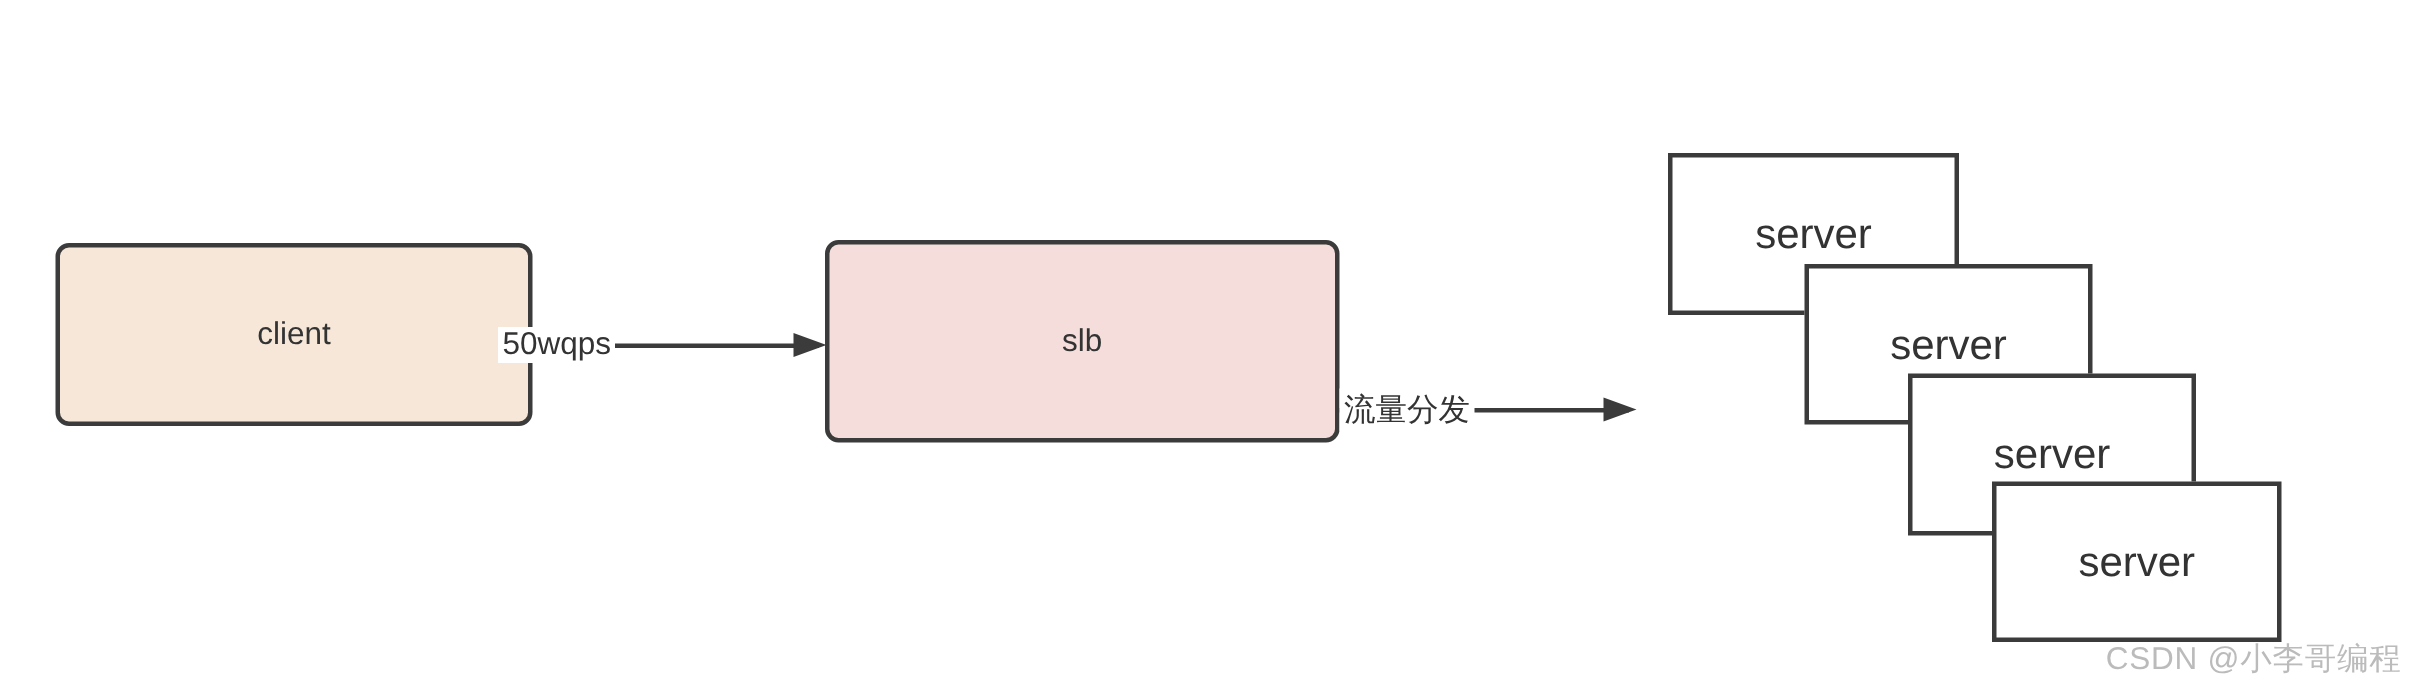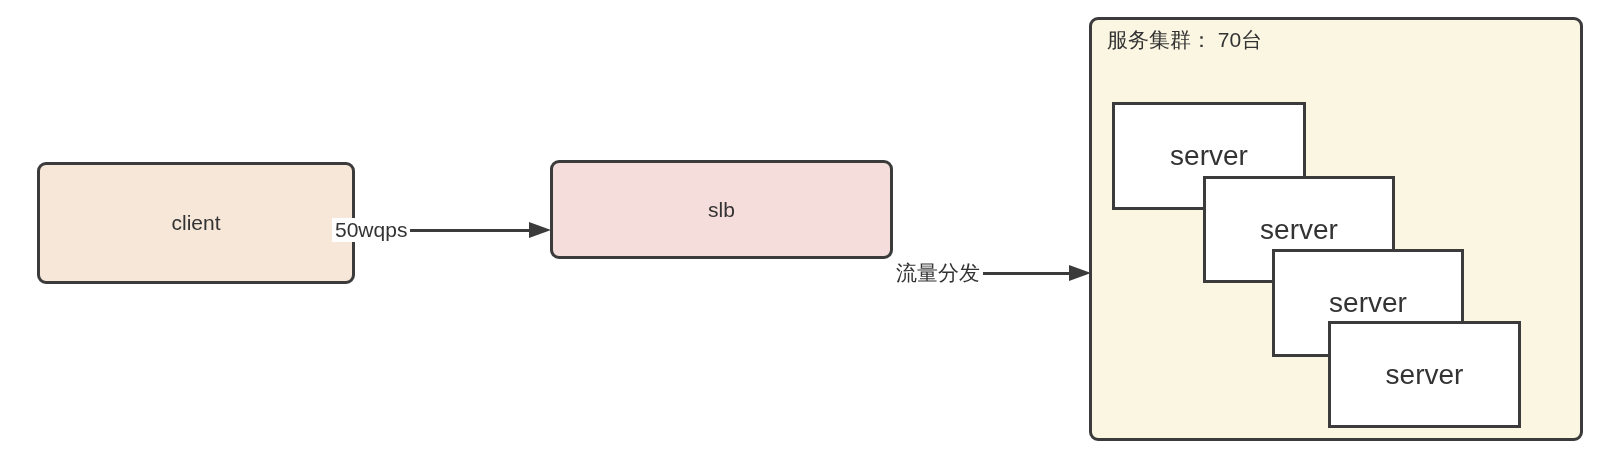--- a/index.html
+++ b/index.html
@@ -27,21 +27,21 @@
     font-size: 21px;
     color: #333333;
   }
   .node-client {
     left: 37px; top: 162px;
     width: 318px; height: 122px;
     background: #f6e7d8;
   }
   .node-slb {
     left: 550px; top: 160px;
-    width: 343px; height: 99px;
+    width: 343px; height: 135px;
     background: #f5dddb;
   }
   .cluster {
     position: absolute;
     left: 1089px; top: 17px;
     width: 494px; height: 424px;
     background: #fbf6e2;
     border: 3px solid #3b3b3b;
     border-radius: 9px;
     z-index: 1;
@@ -136,31 +136,29 @@
   <div class="node node-slb">
     <span>slb</span>
   </div>
 
   <div class="edge edge-2">
     <div class="edge-line"></div>
     <span class="edge-label">流量分发</span>
     <div class="edge-head"></div>
   </div>
 
-  <div class="cluster">
-    <span class="cluster-title">服务集群： 70台</span>
-  </div>
 
   <div class="server server-1">
     <span>server</span>
   </div>
   <div class="server server-2">
     <span>server</span>
   </div>
   <div class="server server-3">
     <span>server</span>
   </div>
   <div class="server server-4">
     <span>server</span>
   </div>
 
+  <div class="watermark">CSDN @小李哥编程</div>
 
 </div>
 
 </body></html>

